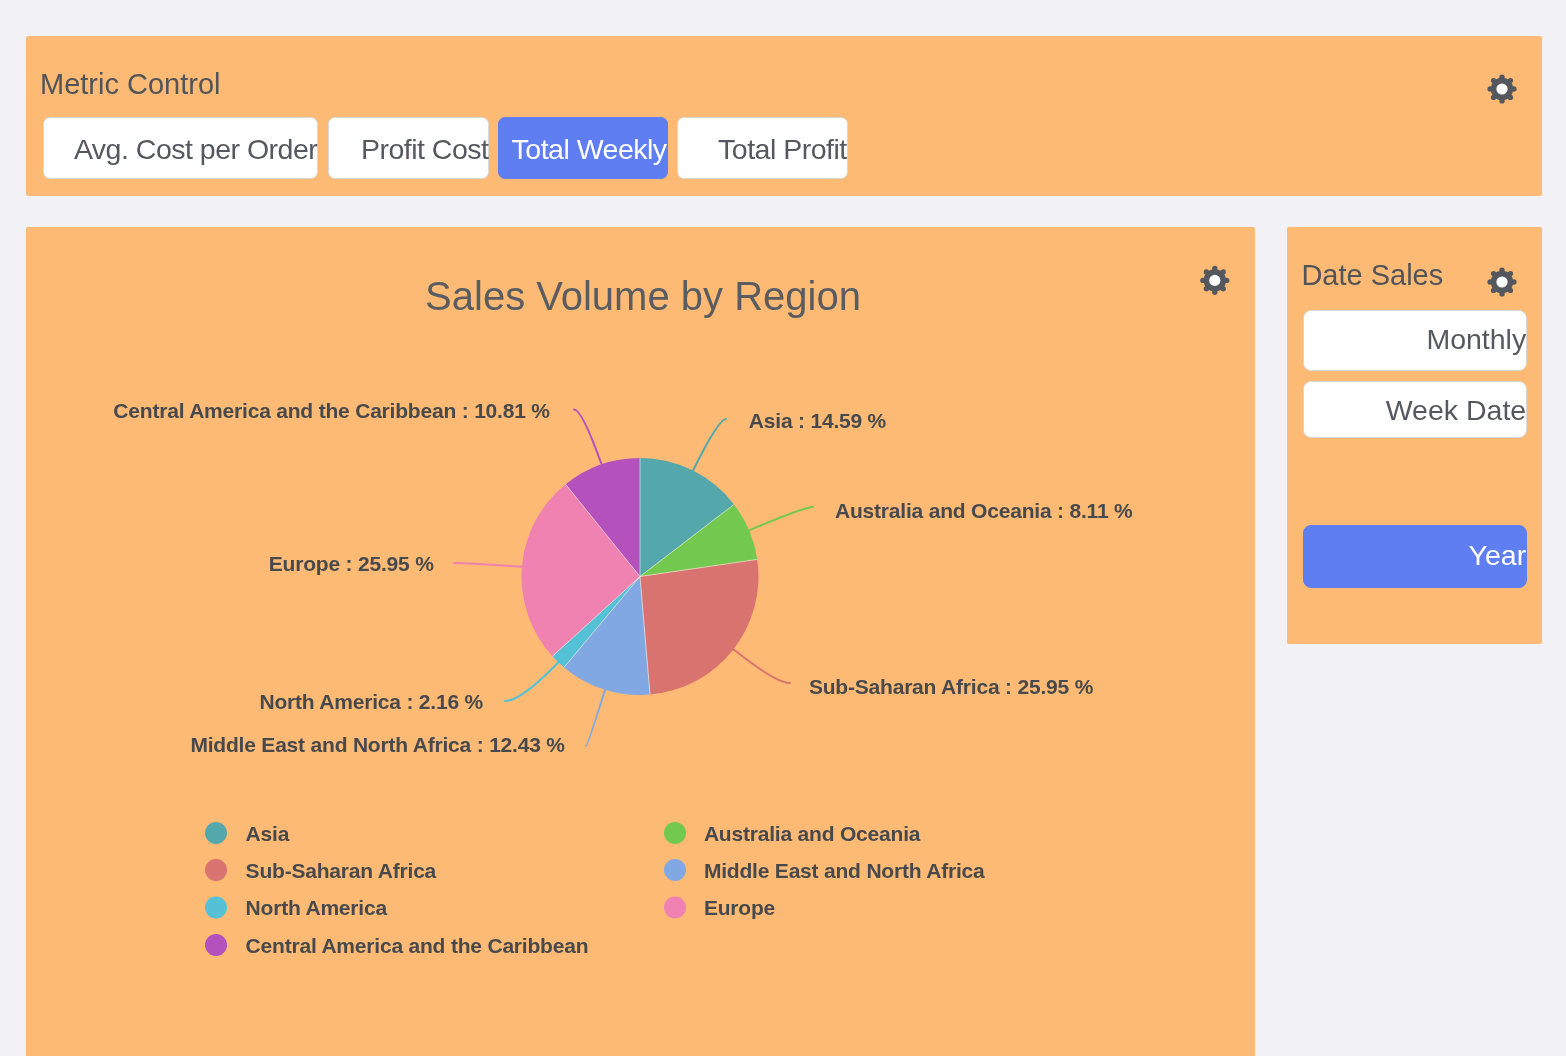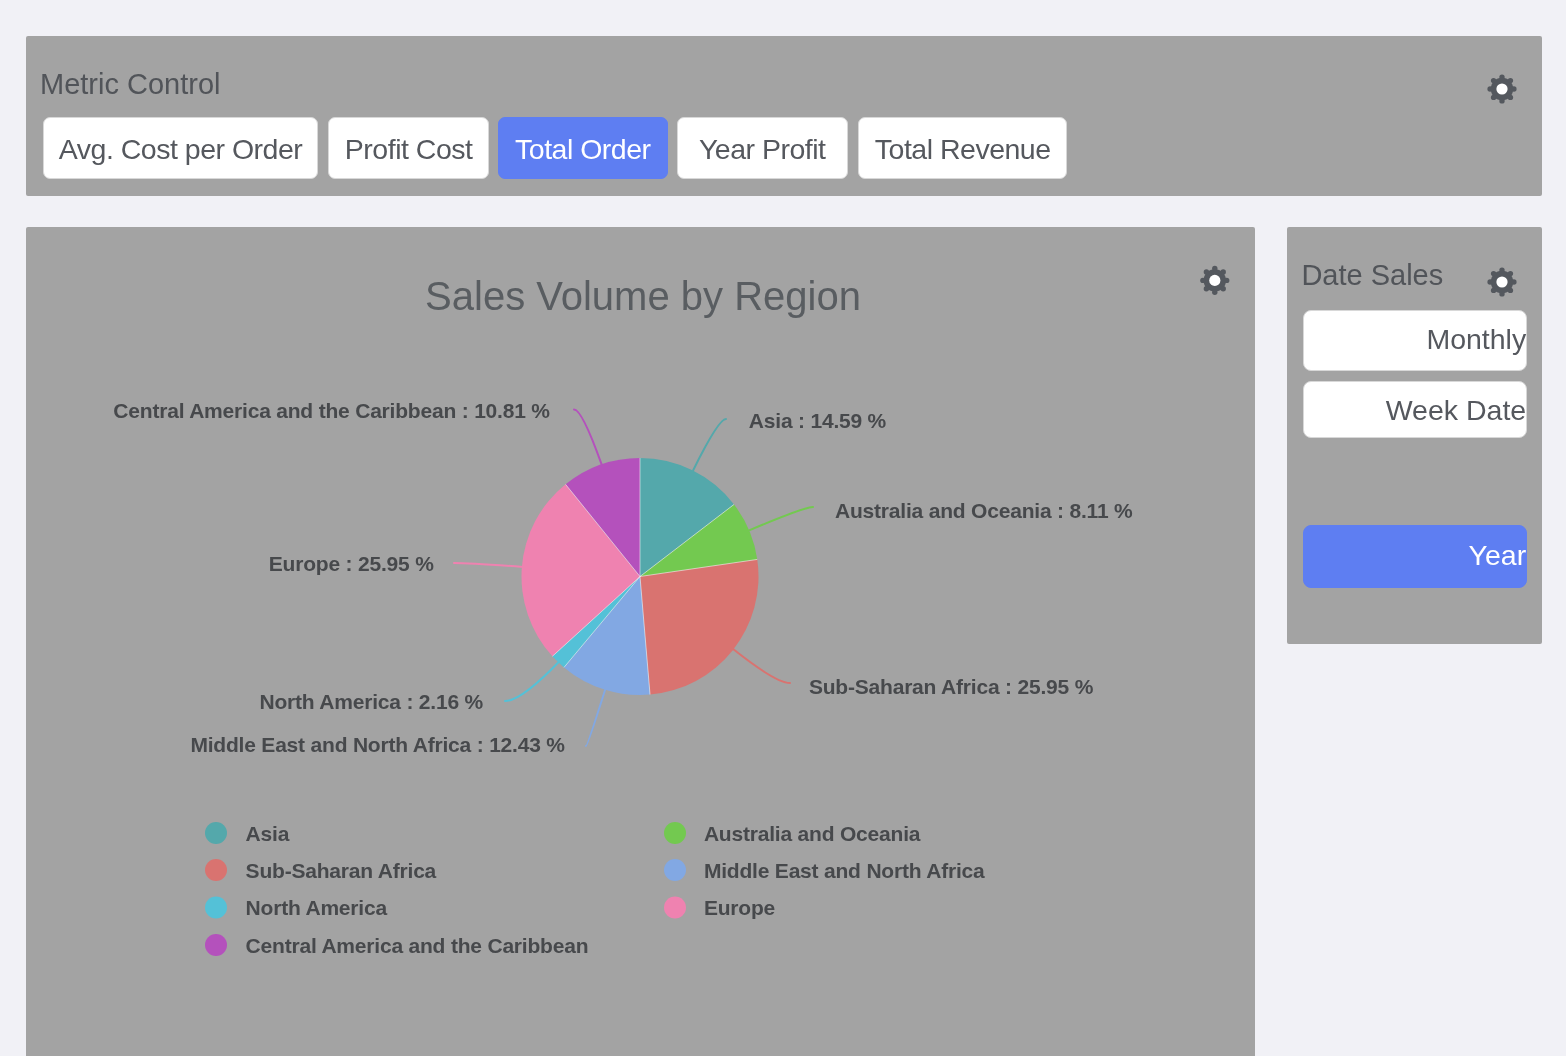--- a/index.html
+++ b/index.html
@@ -1,18 +1,18 @@
 <!DOCTYPE html>
 <html><head>
 <meta charset="utf-8">
 <style>
 * { margin:0; padding:0; box-sizing:border-box; }
 html,body { width:1566px; height:1056px; background:#f1f1f6; font-family:"Liberation Sans",sans-serif; overflow:hidden; }
-.card { position:absolute; background:#a3a3a3; border-radius:2px; }
-.btn { position:absolute; top:81.3px; height:62px; line-height:62px; text-align:center; font-size:28.5px; letter-spacing:-0.5px; color:#55585e; border:1.5px solid #d8d8d8; border-radius:7px; background:#fff; }
+.card { position:absolute; background:#fdba74; border-radius:2px; }
+.btn { position:absolute; top:81.3px; height:62px; line-height:62px; text-align:right; font-size:28.5px; letter-spacing:-0.5px; color:#55585e; border:1.5px solid #d8d8d8; border-radius:7px; background:#fff; }
 .btn.sel { background:#5e7ef2; color:#ffffff; border-color:#5e7ef2; }
 .h1 { position:absolute; font-size:29px; color:#515459; }
 .dbtn { position:absolute; left:16px; width:223.8px; text-align:right; font-size:28.5px; color:#55585e; border:1.5px solid #d8d8d8; border-radius:8px; background:#fff; }
 .dbtn.sel { background:#5e7ef2; color:#ffffff; border-color:#5e7ef2;padding-left:28px; }
 .gearbox { position:absolute; }
 </style>
 </head>
 <body>
 <div class="card" style="left:26px;top:36px;width:1516px;height:160px">
   <div class="h1" style="left:14px;top:32px">Metric Control</div>
@@ -25,23 +25,22 @@
         <circle cx="31.59" cy="48.41" r="2.7"></circle>
         <circle cx="40.00" cy="51.90" r="2.7"></circle>
         <circle cx="48.41" cy="48.41" r="2.7"></circle>
         <circle cx="51.90" cy="40.00" r="2.7"></circle>
         <circle cx="48.41" cy="31.59" r="2.7"></circle>
       </g>
       <circle cx="40.0" cy="40.0" r="5.6" fill="#ffffff"></circle>
     </svg>
   <div class="btn" style="left:16.8px;width:275.5px">Avg. Cost per Order</div>
     <div class="btn" style="left:301.8px;width:161.7px">Profit Cost</div>
-    <div class="btn sel" style="left:472px;width:169.6px">Total Order</div>
-    <div class="btn" style="left:650.7px;width:171px">Year Profit</div>
-    <div class="btn" style="left:831.9px;width:209.6px">Total Revenue</div>
+    <div class="btn sel" style="left:472px;width:169.6px">Total Weekly</div>
+    <div class="btn" style="left:650.7px;width:171px">Total Profit</div>
 </div>
 <div class="card" style="left:26px;top:227px;width:1229px;height:960px">
   <svg width="1229" height="801" viewBox="0 0 1229 801" xmlns="http://www.w3.org/2000/svg" style="position:absolute;left:0;top:0">
 <style>
 .plabel{font:bold 21px "Liberation Sans",sans-serif;fill:#47494c;letter-spacing:-0.2px;}
 </style>
 <text x="617" y="83" text-anchor="middle" style="font:40px 'Liberation Sans',sans-serif;fill:#595d61">Sales Volume by Region</text>
 <g fill="#54585e">
         <circle cx="1188.8" cy="53.4" r="11.2"></circle>
         <circle cx="1188.80" cy="41.50" r="2.7"></circle>

